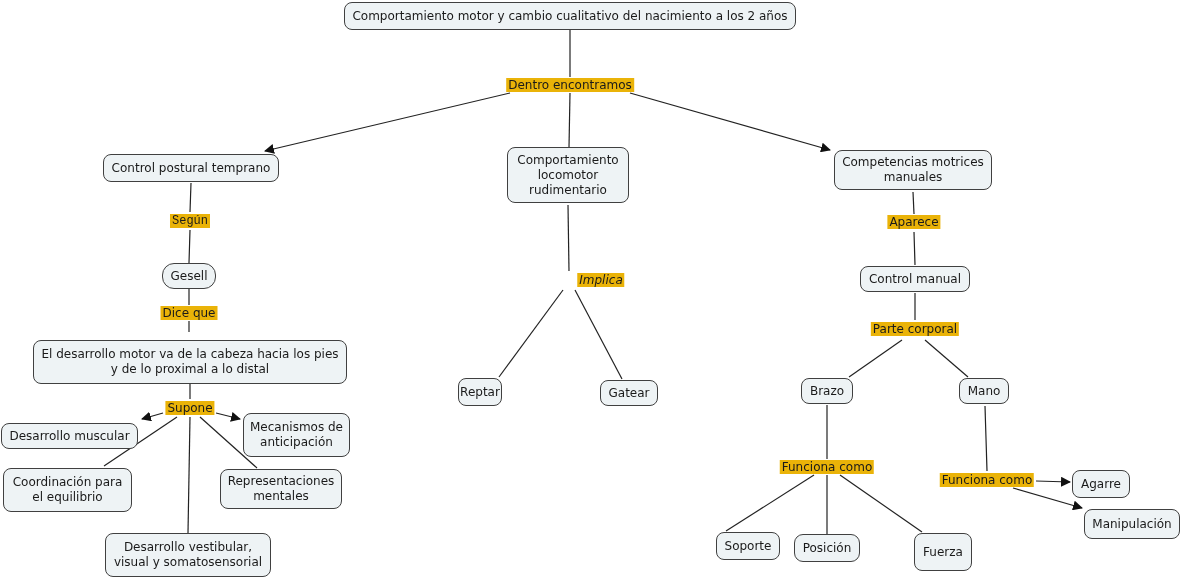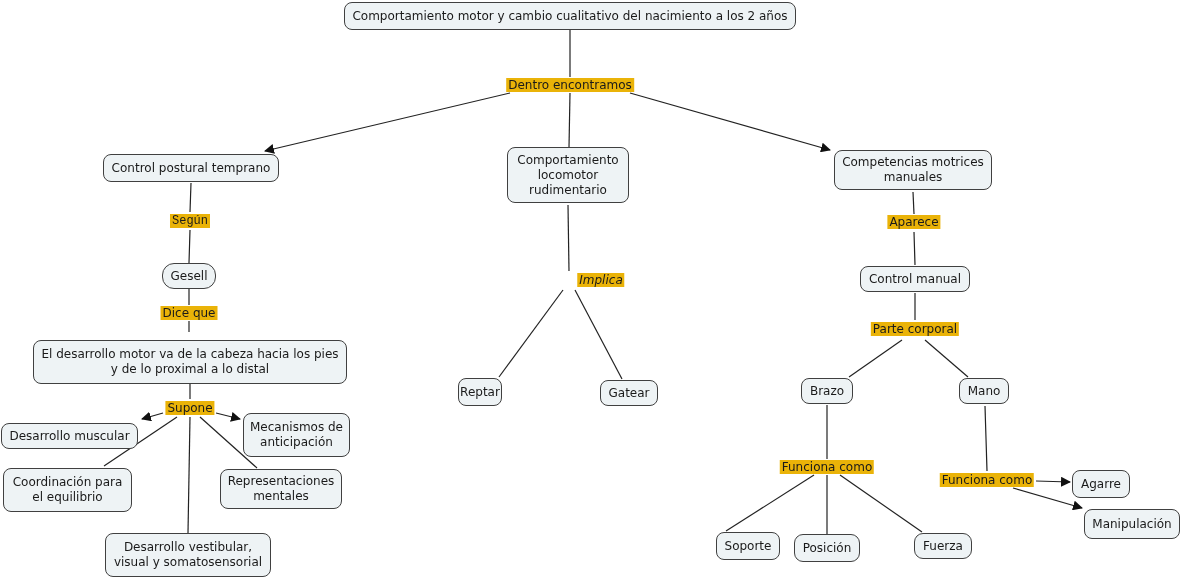--- a/index.html
+++ b/index.html
@@ -73,21 +73,21 @@
 mentales</div>
 <div class="node" style="left:105px;top:533px;width:166px;height:44px;">Desarrollo vestibular,
 visual y somatosensorial</div>
 <div class="node" style="left:458px;top:378px;width:44px;height:28px;">Reptar</div>
 <div class="node" style="left:600px;top:380px;width:58px;height:26px;">Gatear</div>
 <div class="node" style="left:860px;top:266px;width:110px;height:26px;">Control manual</div>
 <div class="node" style="left:801px;top:378px;width:52px;height:26px;">Brazo</div>
 <div class="node" style="left:959px;top:378px;width:50px;height:26px;">Mano</div>
 <div class="node" style="left:668px;top:532px;width:64px;height:28px;margin-left:48px;">Soporte</div>
 <div class="node" style="left:794px;top:534px;width:66px;height:28px;border-radius:9px;">Posición</div>
-<div class="node" style="left:914px;top:533px;width:58px;height:26px;border-radius:9px;">Fuerza</div>
+<div class="node" style="left:914px;top:533px;width:58px;height:38px;">Fuerza</div>
 <div class="node" style="left:1072px;top:470px;width:58px;height:28px;">Agarre</div>
 <div class="node" style="left:1084px;top:509px;width:96px;height:30px;">Manipulación</div>
 
 <span class="link" style="left:570px;top:85px;">Dentro encontramos</span>
 <span class="link" style="left:190px;top:221px;font-family:Liberation Mono, monospace;">Según</span>
 <span class="link" style="left:189px;top:313px;">Dice que</span>
 <span class="link" style="left:190px;top:408px;">Supone</span>
 <span class="link" style="left:601px;top:280px;font-style:italic;">Implica</span>
 <span class="link" style="left:914px;top:222px;">Aparece</span>
 <span class="link" style="left:915px;top:329px;">Parte corporal</span>

